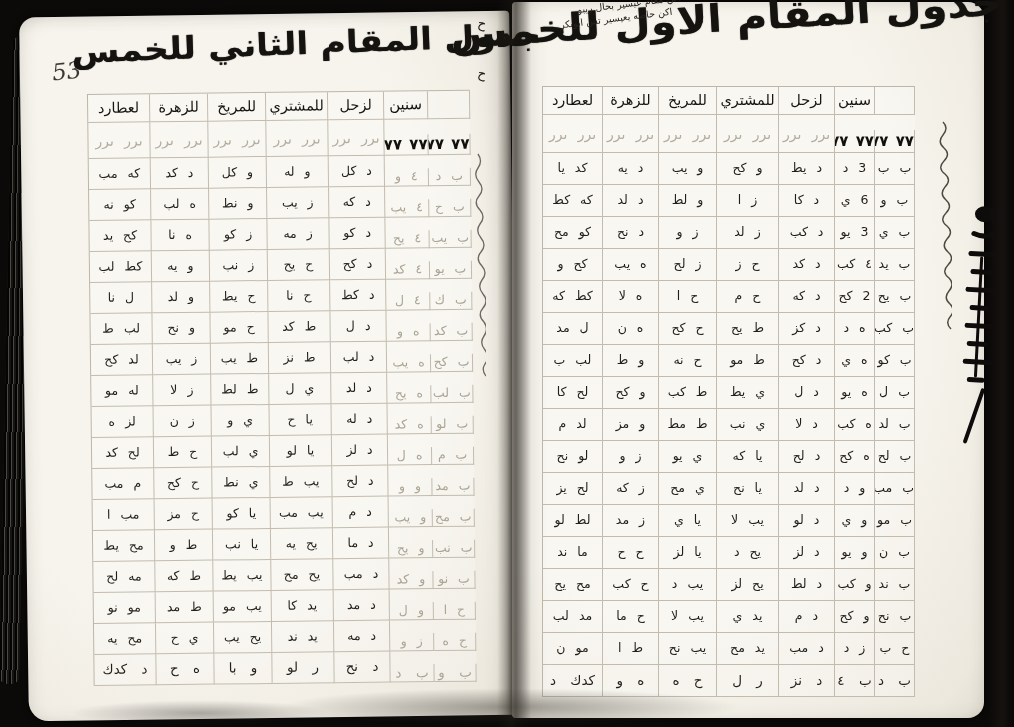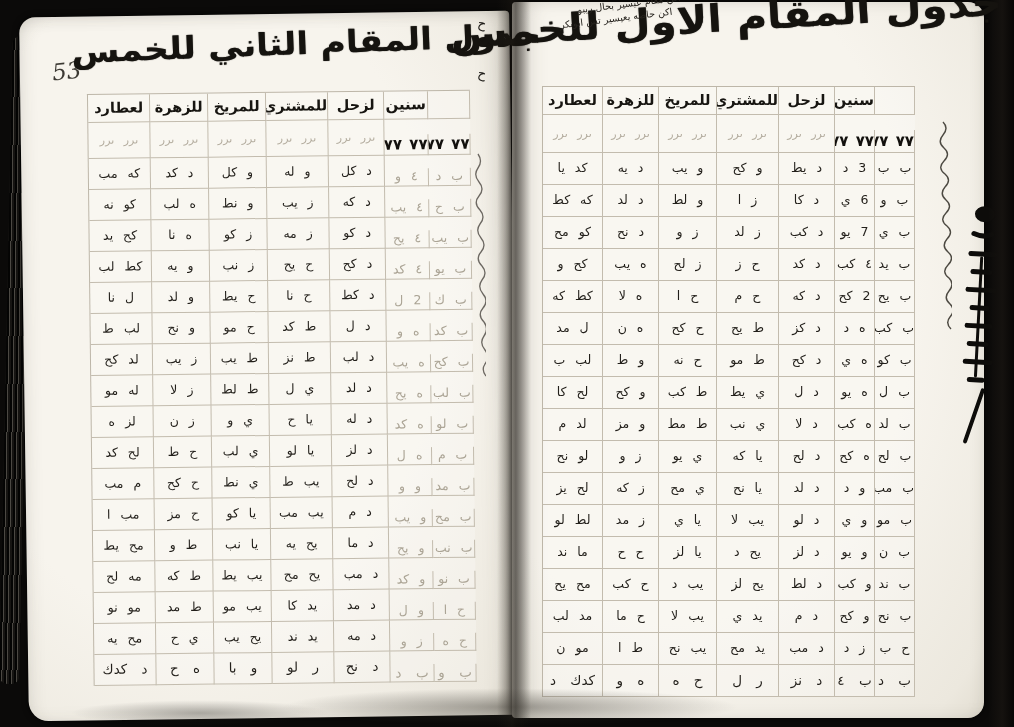--- a/index.html
+++ b/index.html
@@ -49,23 +49,23 @@
 
   
   .grid{position:absolute;display:grid;border-left:1px solid #bdb6a8;border-top:1px solid #bdb6a8;
         background:rgba(255,255,255,.25);}
   #grid-left{left:66px;top:78px;transform:rotate(.15deg);}
   #grid-right{left:30px;top:84px;}
   .cell{border-right:1px solid #c3bcae;border-bottom:1px solid #c3bcae;
         direction:rtl;display:flex;align-items:center;justify-content:space-evenly;
         color:#221f1a;font-size:12.5px;overflow:hidden;white-space:nowrap;
         word-spacing:6px;line-height:1;}
-  .cell.hdr{font-weight:bold;font-size:14.5px;word-spacing:0;color:#171511;}
+  .cell.hdr{font-weight:normal;font-size:14.5px;word-spacing:0;color:#171511;}
   .cell.hdr.small{font-size:15px;}
-  .cell.faintrow{color:#b3ac9e;font-size:11px;}
+  .cell.faintrow{color:#b3ac9e;font-size:14px;}
   .cell.sevens{font-weight:bold;font-size:15px;color:#12100d;word-spacing:2px;margin-top:15px;}
   .cell.faint{color:#aba495;margin-top:13px;}
   .cell.lastrow{font-size:13.5px;word-spacing:10px;}
 
   
   .marg{position:absolute;}
   #marg-left{left:470px;top:152px;}
   #marg-right{left:934px;top:120px;}
   #fore-edge{left:962px;top:198px;transform:rotate(3deg);}
 </style>
@@ -118,21 +118,21 @@
         <div class="cell">ز نب</div>
         <div class="cell">ح يح</div>
         <div class="cell">د كح</div>
         <div class="cell faint">٤ كد</div>
         <div class="cell faint">ب يو</div>
         <div class="cell">ل نا</div>
         <div class="cell">و لد</div>
         <div class="cell">ح يط</div>
         <div class="cell">ح نا</div>
         <div class="cell">د كط</div>
-        <div class="cell faint">2 ل</div>
+        <div class="cell faint">٤ ل</div>
         <div class="cell faint">ب ك</div>
         <div class="cell">لب ط</div>
         <div class="cell">و نح</div>
         <div class="cell">ح مو</div>
         <div class="cell">ط كد</div>
         <div class="cell">د ل</div>
         <div class="cell faint">ه و</div>
         <div class="cell faint">ب كد</div>
         <div class="cell">لد كح</div>
         <div class="cell">ز يب</div>
@@ -242,21 +242,21 @@
         <div class="cell">و لط</div>
         <div class="cell">ز ا</div>
         <div class="cell">د كا</div>
         <div class="cell">6 ي</div>
         <div class="cell">ب و</div>
         <div class="cell">كو مح</div>
         <div class="cell">د نح</div>
         <div class="cell">ز و</div>
         <div class="cell">ز لد</div>
         <div class="cell">د كب</div>
-        <div class="cell">7 يو</div>
+        <div class="cell">3 يو</div>
         <div class="cell">ب ي</div>
         <div class="cell">كح و</div>
         <div class="cell">ه يب</div>
         <div class="cell">ز لح</div>
         <div class="cell">ح ز</div>
         <div class="cell">د كد</div>
         <div class="cell">٤ كب</div>
         <div class="cell">ب يد</div>
         <div class="cell">كط كه</div>
         <div class="cell">ه لا</div>

